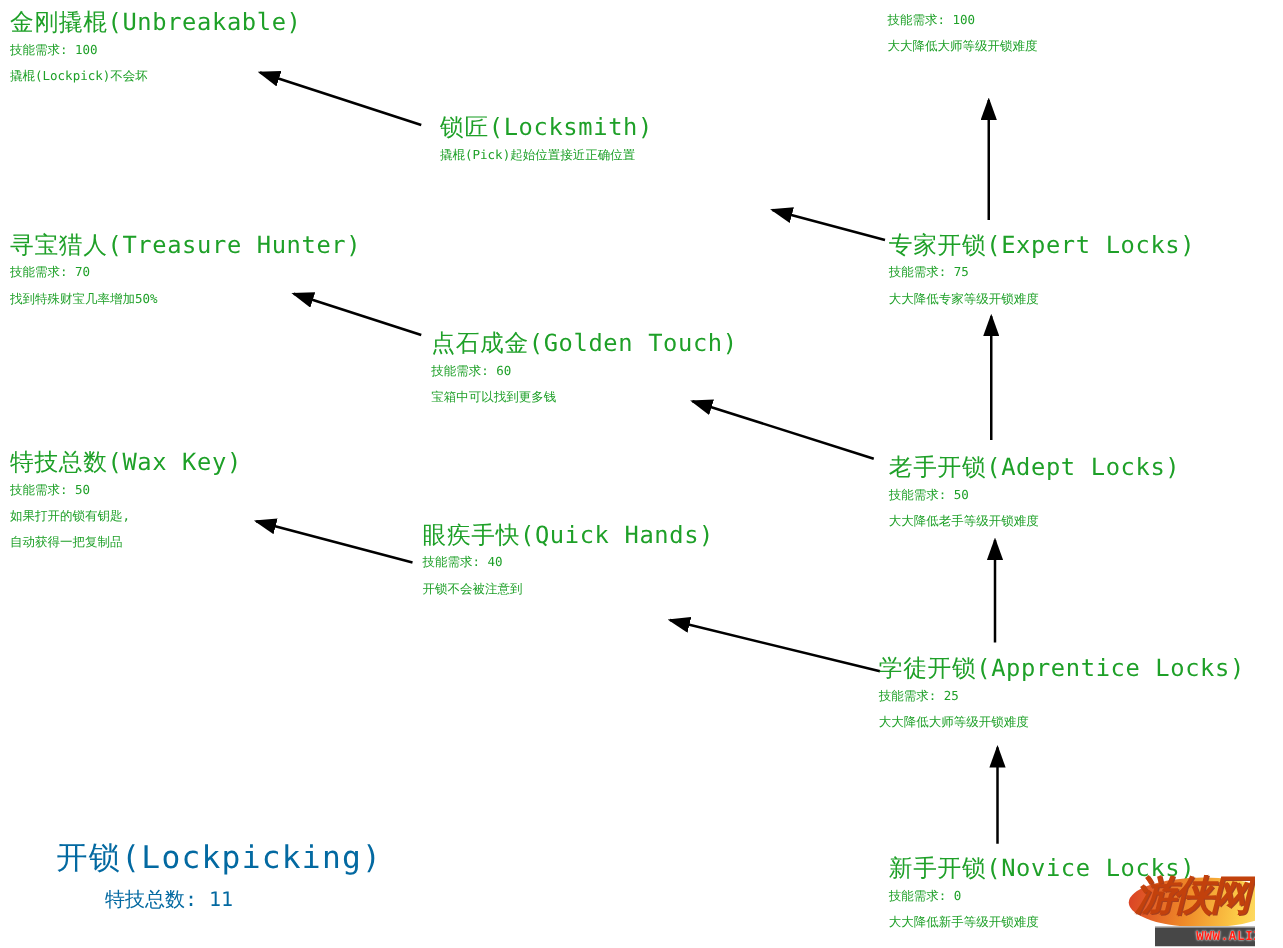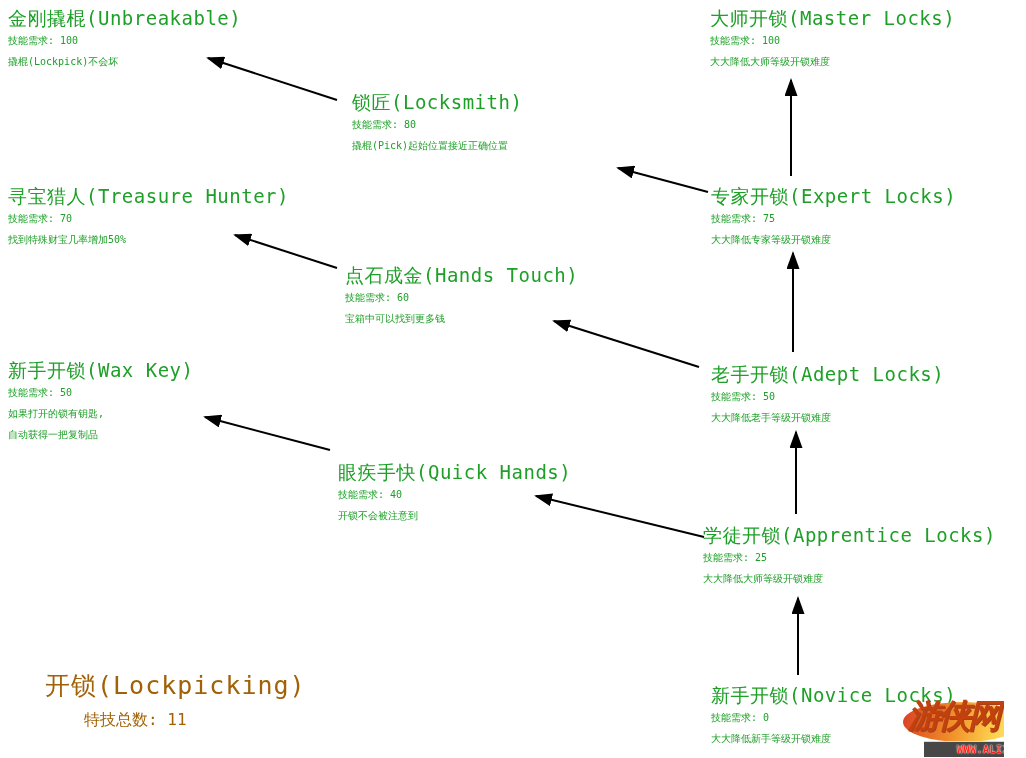--- a/index.html
+++ b/index.html
@@ -27,21 +27,21 @@
     font-size: 19px;
     line-height: 24px;
     letter-spacing: 0.5px;
   }
   .perk-line {
     font-size: 10px;
     line-height: 21px;
   }
   .root {
     position: absolute;
-    color: #a16207;
+    color: #0369a1;
     white-space: nowrap;
     z-index: 2;
   }
   .root-title {
     font-size: 25px;
     line-height: 32px;
     letter-spacing: 1px;
   }
   .root-line {
     font-size: 16px;
@@ -116,63 +116,61 @@
     <line x1="798" y1="675" x2="798" y2="598" stroke="#000" stroke-width="2" marker-end="url(#ah)"></line>
   </svg>
 
   <div class="perk" style="left:8px; top:6px">
     <div class="perk-title">金刚撬棍(Unbreakable)</div>
     <div class="perk-line">技能需求: 100</div>
     <div class="perk-line">撬棍(Lockpick)不会坏</div>
   </div>
 
   <div class="perk" style="left:710px; top:6px">
-    <div class="perk-title">大师开锁(Master Locks)</div>
     <div class="perk-line">技能需求: 100</div>
     <div class="perk-line">大大降低大师等级开锁难度</div>
   </div>
 
   <div class="perk" style="left:352px; top:90px">
     <div class="perk-title">锁匠(Locksmith)</div>
-    <div class="perk-line">技能需求: 80</div>
     <div class="perk-line">撬棍(Pick)起始位置接近正确位置</div>
   </div>
 
   <div class="perk" style="left:8px; top:184px">
     <div class="perk-title">寻宝猎人(Treasure Hunter)</div>
     <div class="perk-line">技能需求: 70</div>
     <div class="perk-line">找到特殊财宝几率增加50%</div>
   </div>
 
   <div class="perk" style="left:711px; top:184px">
     <div class="perk-title">专家开锁(Expert Locks)</div>
     <div class="perk-line">技能需求: 75</div>
     <div class="perk-line">大大降低专家等级开锁难度</div>
   </div>
 
   <div class="perk" style="left:345px; top:263px">
-    <div class="perk-title">点石成金(Hands Touch)</div>
+    <div class="perk-title">点石成金(Golden Touch)</div>
     <div class="perk-line">技能需求: 60</div>
     <div class="perk-line">宝箱中可以找到更多钱</div>
   </div>
 
   <div class="perk" style="left:8px; top:358px">
-    <div class="perk-title">新手开锁(Wax Key)</div>
+    <div class="perk-title">特技总数(Wax Key)</div>
     <div class="perk-line">技能需求: 50</div>
     <div class="perk-line">如果打开的锁有钥匙,</div>
     <div class="perk-line">自动获得一把复制品</div>
   </div>
 
   <div class="perk" style="left:711px; top:362px">
     <div class="perk-title">老手开锁(Adept Locks)</div>
     <div class="perk-line">技能需求: 50</div>
     <div class="perk-line">大大降低老手等级开锁难度</div>
   </div>
 
-  <div class="perk" style="left:338px; top:460px">
+  <div class="perk" style="left:338px; top:416px">
     <div class="perk-title">眼疾手快(Quick Hands)</div>
     <div class="perk-line">技能需求: 40</div>
     <div class="perk-line">开锁不会被注意到</div>
   </div>
 
   <div class="perk" style="left:703px; top:523px">
     <div class="perk-title">学徒开锁(Apprentice Locks)</div>
     <div class="perk-line">技能需求: 25</div>
     <div class="perk-line">大大降低大师等级开锁难度</div>
   </div>

